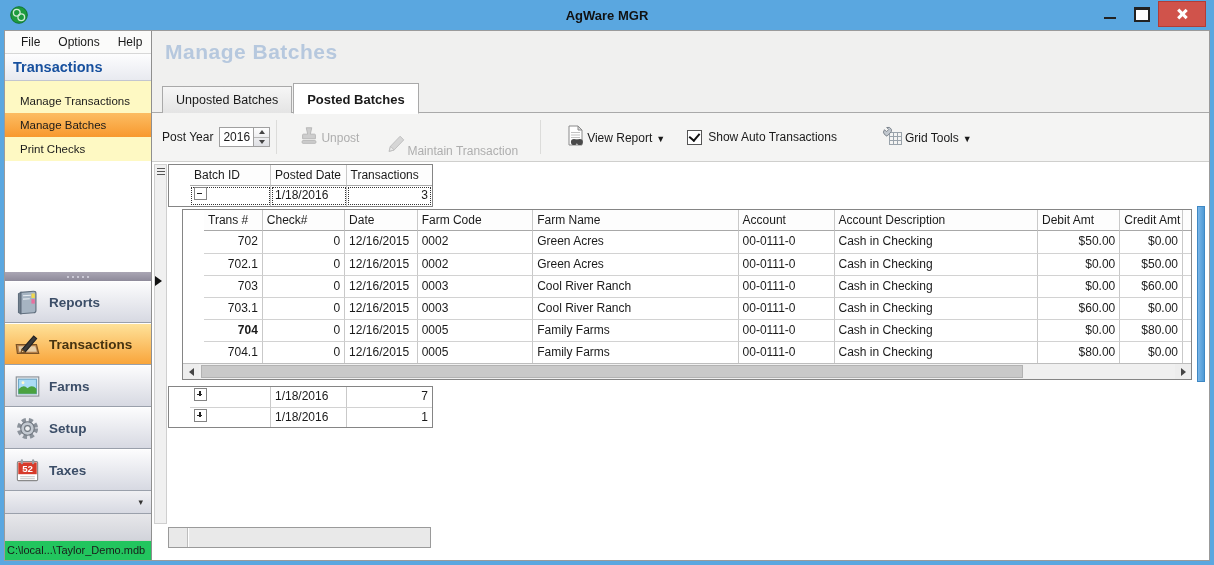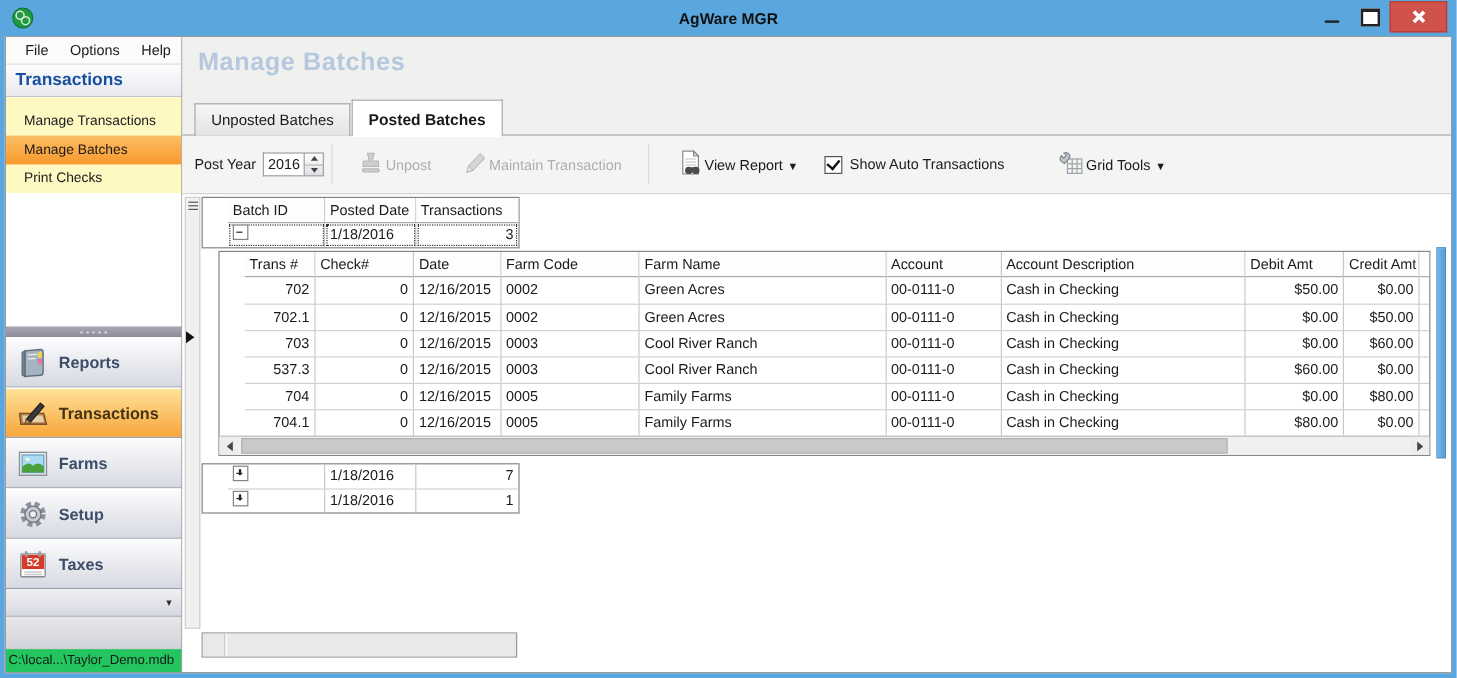--- a/index.html
+++ b/index.html
@@ -248,21 +248,21 @@
           </div>
         </div>
         <div class="tb-sep"></div>
         <div class="tb-btn disabled" style="margin-left:6px;">
           <span><svg width="24" height="22" viewBox="0 0 24 24">
                 <path d="M9 3 h6 l-1.6 7 h4.6 a1 1 0 0 1 1 1 v4 H5 v-4 a1 1 0 0 1 1-1 h4.6 Z" fill="#cdcdcd" stroke="#b5b5b5"></path>
                 <rect x="4.5" y="17" width="15" height="3" rx="1" fill="#cdcdcd" stroke="#b5b5b5"></rect>
               </svg></span>
           <span class="tlabel">Unpost</span>
         </div>
-        <div class="tb-btn disabled" style="margin-left:10px;">
+        <div class="tb-btn disabled" style="margin-left:10px;align-items:flex-end;">
           <span><svg width="22" height="22" viewBox="0 0 24 24">
                 <path d="M4.5 20 L6 14.5 L16.5 3.5 L20.5 7.5 L10 18.5 Z" fill="#d6d6d6" stroke="#bdbdbd"></path>
                 <path d="M4.5 20 L6 14.5 L10 18.5 Z" fill="#e9e9e9" stroke="#bdbdbd"></path>
               </svg></span>
           <span class="tlabel">Maintain Transaction</span>
         </div>
         <div class="tb-sep" style="margin-left:14px;"></div>
         <div class="tb-btn" style="margin-left:8px;">
           <span><svg width="24" height="24" viewBox="0 0 24 24">
                 <path d="M6 2 h9 l4 4 v15 H6 Z" fill="#fff" stroke="#8a8a8a"></path>
@@ -364,33 +364,33 @@
                 <div class="gcell" style="width: 74px;">12/16/2015</div>
                 <div class="gcell" style="width: 118px;">0003</div>
                 <div class="gcell" style="width: 210px;">Cool River Ranch</div>
                 <div class="gcell" style="width: 98px;">00-0111-0</div>
                 <div class="gcell" style="width: 208px;">Cash in Checking</div>
                 <div class="gcell num" style="width: 84px;">$0.00</div>
                 <div class="gcell num" style="width: 64px;">$60.00</div>
                 <div class="gcell" style="width: 6px;"></div>
               </div>
               <div class="grow">
-                <div class="gcell num" style="width: 60px;">537.3</div>
+                <div class="gcell num" style="width: 60px;">703.1</div>
                 <div class="gcell num" style="width: 84px;">0</div>
                 <div class="gcell" style="width: 74px;">12/16/2015</div>
                 <div class="gcell" style="width: 118px;">0003</div>
                 <div class="gcell" style="width: 210px;">Cool River Ranch</div>
                 <div class="gcell" style="width: 98px;">00-0111-0</div>
                 <div class="gcell" style="width: 208px;">Cash in Checking</div>
                 <div class="gcell num" style="width: 84px;">$60.00</div>
                 <div class="gcell num" style="width: 64px;">$0.00</div>
                 <div class="gcell" style="width: 6px;"></div>
               </div>
               <div class="grow">
-                <div class="gcell num" style="width: 60px;">704</div>
+                <div class="gcell num" style="width: 60px; font-weight: bold;">704</div>
                 <div class="gcell num" style="width: 84px;">0</div>
                 <div class="gcell" style="width: 74px;">12/16/2015</div>
                 <div class="gcell" style="width: 118px;">0005</div>
                 <div class="gcell" style="width: 210px;">Family Farms</div>
                 <div class="gcell" style="width: 98px;">00-0111-0</div>
                 <div class="gcell" style="width: 208px;">Cash in Checking</div>
                 <div class="gcell num" style="width: 84px;">$0.00</div>
                 <div class="gcell num" style="width: 64px;">$80.00</div>
                 <div class="gcell" style="width: 6px;"></div>
               </div>

